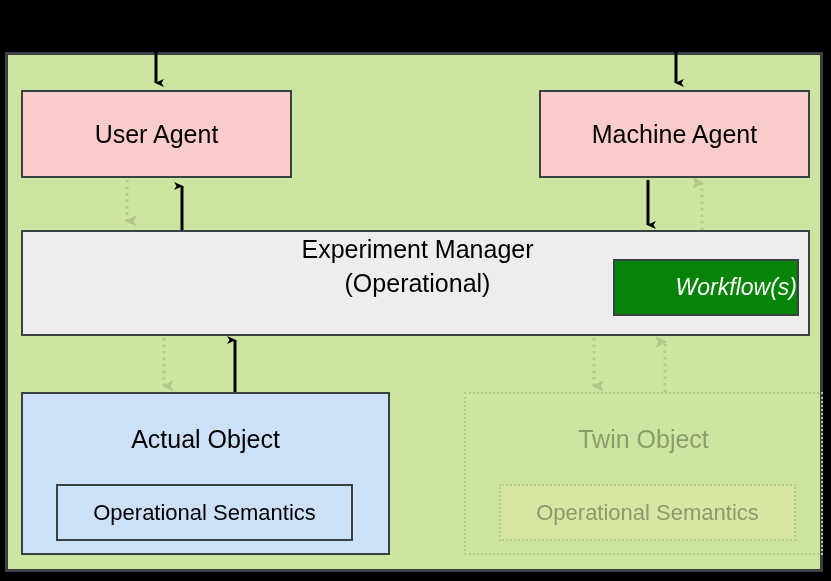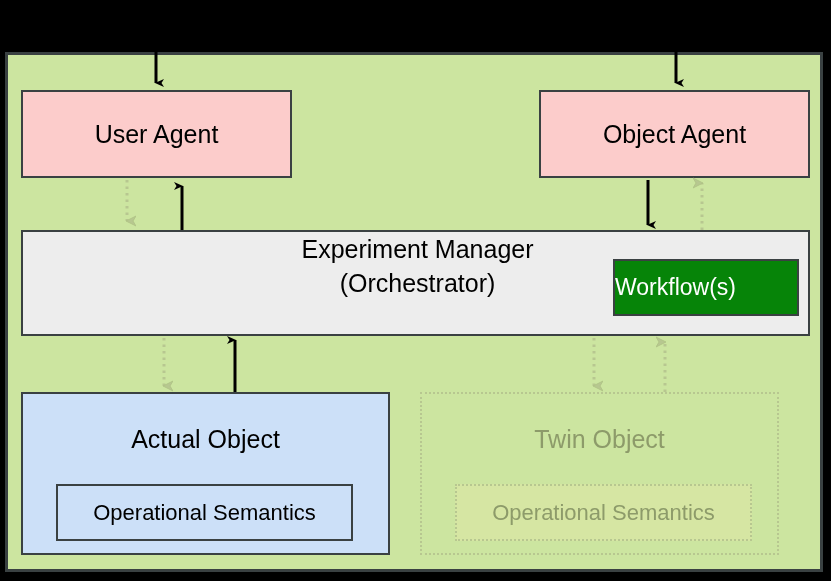--- a/index.html
+++ b/index.html
@@ -103,23 +103,24 @@
   #workflow-box {
     position: absolute;
     left: 590px;
     top: 27px;
     width: 182px;
     height: 53px;
     background: #068408;
     border: 2px solid #3A4142;
     display: flex;
     align-items: center;
-    justify-content: flex-start;
+    justify-content: flex-end;
     color: #FFFFFF;
     font-size: 23px;
+    font-style: italic;
   }
 
   #actual-object-box {
     left: 21px;
     top: 392px;
     width: 369px;
     height: 163px;
     background: #CCE0F8;
     border: 2px solid #3A4142;
   }
@@ -137,21 +138,21 @@
     height: 53px;
     background: #CCE0F8;
     border: 2px solid #3A4142;
     display: flex;
     align-items: center;
     justify-content: center;
     font-size: 22px;
   }
 
   #twin-object-box {
-    left: 420px;
+    left: 464px;
     top: 392px;
     width: 359px;
     height: 163px;
     background: transparent;
     border: 2px dotted #B7C790;
   }
 
   #twin-object-label {
     margin-top: 31px;
     font-size: 25px;
@@ -189,27 +190,27 @@
 <div id="canvas">
 
   <div class="experiment-box"></div>
 
 
   <div class="node agent-box" id="user-agent-box">
     <span>User Agent</span>
   </div>
 
   <div class="node agent-box" id="machine-agent-box">
-    <span>Object Agent</span>
+    <span>Machine Agent</span>
   </div>
 
   <div class="node" id="manager-box">
     <div class="manager-label">
       <span>Experiment Manager</span>
-      <span>(Orchestrator)</span>
+      <span>(Operational)</span>
     </div>
     <div id="workflow-box">
       <span>Workflow(s)</span>
     </div>
   </div>
 
   <div class="node" id="actual-object-box">
     <span id="actual-object-label">Actual Object</span>
     <div id="actual-semantics-box">
       <span>Operational Semantics</span>

